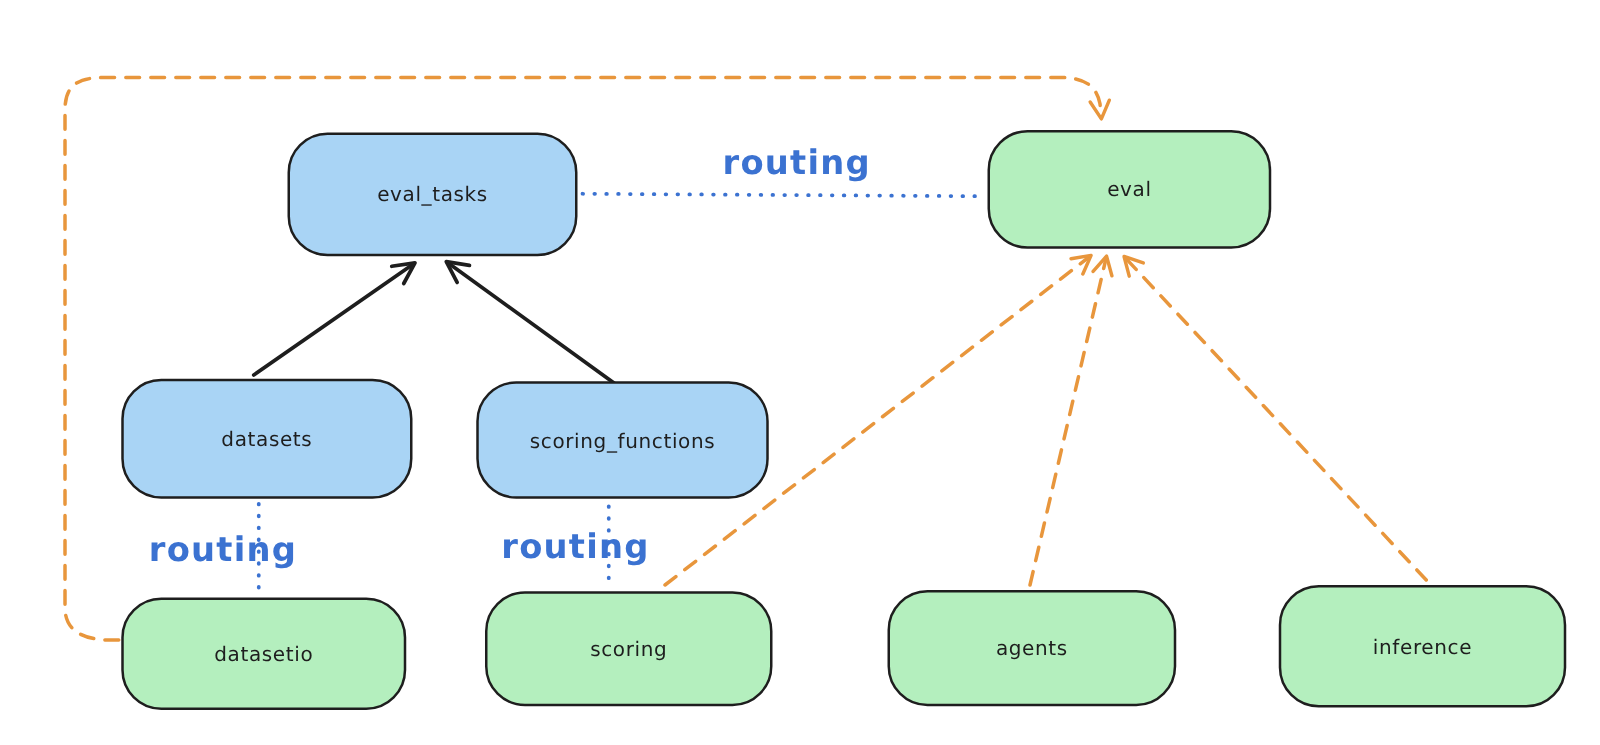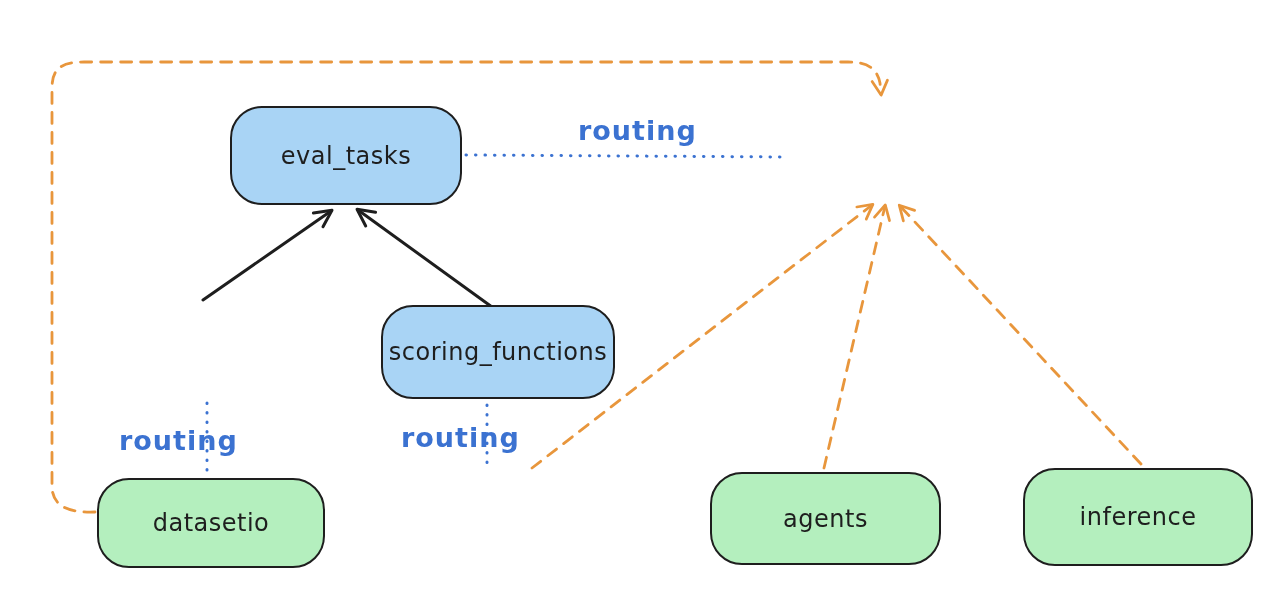--- a/index.html
+++ b/index.html
@@ -17,21 +17,21 @@
     width: 1280px; height: 596px;
   }
   .node {
     position: absolute;
     box-sizing: border-box;
     border: 2.5px solid #1e1e1e;
     border-radius: 32px;
     display: flex;
     align-items: center;
     justify-content: center;
-    font-size: 24px;
+    font-size: 16px;
     letter-spacing: 0.5px;
     color: #1e1e1e;
     text-align: center;
   }
   .node.blue  { background: #a9d4f5; }
   .node.green { background: #b4efbe; }
   .edge-label {
     position: absolute;
     color: #3b72d1;
     font-size: 27px;
@@ -62,22 +62,25 @@
     <path d="M 207 403 L 207 474" fill="none" stroke="#3b72d1" stroke-width="3" stroke-linecap="round" stroke-dasharray="0.5 9"></path>
     <path d="M 487 405 L 487 469" fill="none" stroke="#3b72d1" stroke-width="3" stroke-linecap="round" stroke-dasharray="0.5 9"></path>
 
     <path d="M 95 512 C 68 513 52 506 52 486 L 52 88 C 52 68 62 62 84 62 L 848 62 C 867 62 877 68 880 83 L 881 94" fill="none" stroke="#e8963c" stroke-width="2.8" stroke-linecap="round" stroke-dasharray="11 9" marker-end="url(#arrow-orange)"></path>
     <path d="M 532 468 L 872 205" fill="none" stroke="#e8963c" stroke-width="2.8" stroke-linecap="round" stroke-dasharray="11 9" marker-end="url(#arrow-orange)"></path>
     <path d="M 824 468 L 885 206" fill="none" stroke="#e8963c" stroke-width="2.8" stroke-linecap="round" stroke-dasharray="11 9" marker-end="url(#arrow-orange)"></path>
     <path d="M 1141 464 L 900 206" fill="none" stroke="#e8963c" stroke-width="2.8" stroke-linecap="round" stroke-dasharray="11 9" marker-end="url(#arrow-orange)"></path>
   </svg>
 
   <div class="node blue" style="left:230px; top:106px; width:232px; height:99px;">eval_tasks</div>
+  <div class="node green" style="left:790px; top:104px; width:227px; height:95px;">eval</div>
+  <div class="node blue" style="left:97px;  top:303px; width:233px; height:96px;">datasets</div>
   <div class="node green" style="left:97px;  top:478px; width:228px; height:90px;">datasetio</div>
   <div class="node blue" style="left:381px; top:305px; width:234px; height:94px;">scoring_functions</div>
+  <div class="node green" style="left:388px; top:473px; width:230px; height:92px;">scoring</div>
   <div class="node green" style="left:710px; top:472px; width:231px; height:93px;text-align:right;">agents</div>
   <div class="node green" style="left:1023px;top:468px; width:230px; height:98px;">inference</div>
 
   <div class="edge-label" style="left:578px; top:115px;">routing</div>
   <div class="edge-label" style="left:119px; top:425px;">routing</div>
   <div class="edge-label" style="left:401px; top:422px;">routing</div>
 
 </div>
 
 </body></html>

